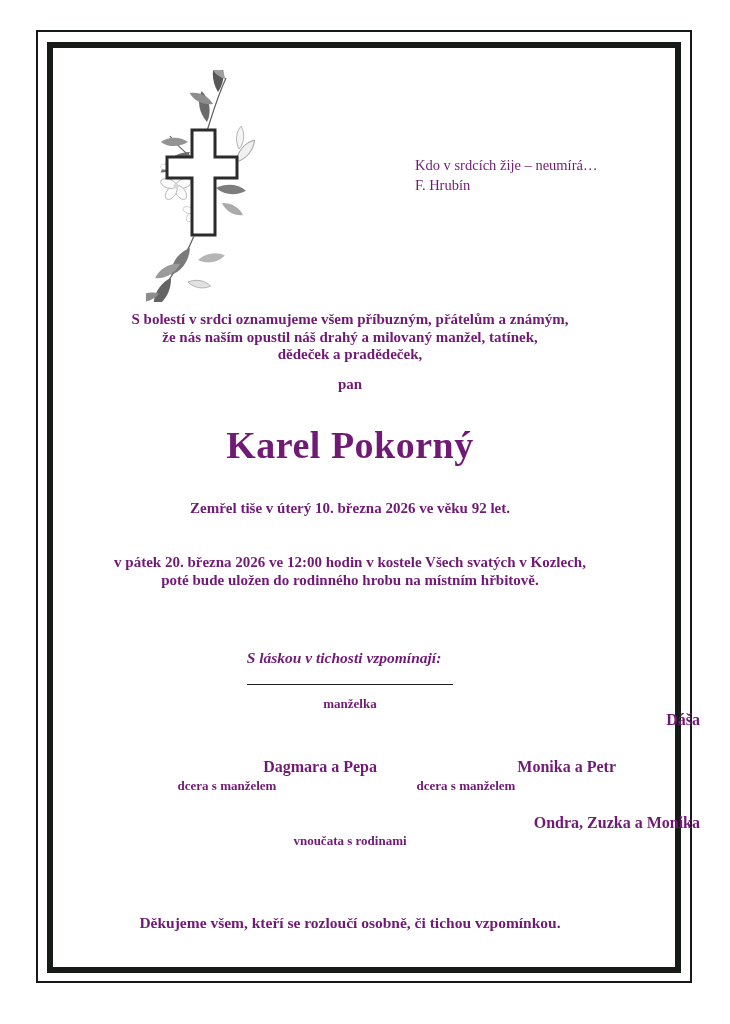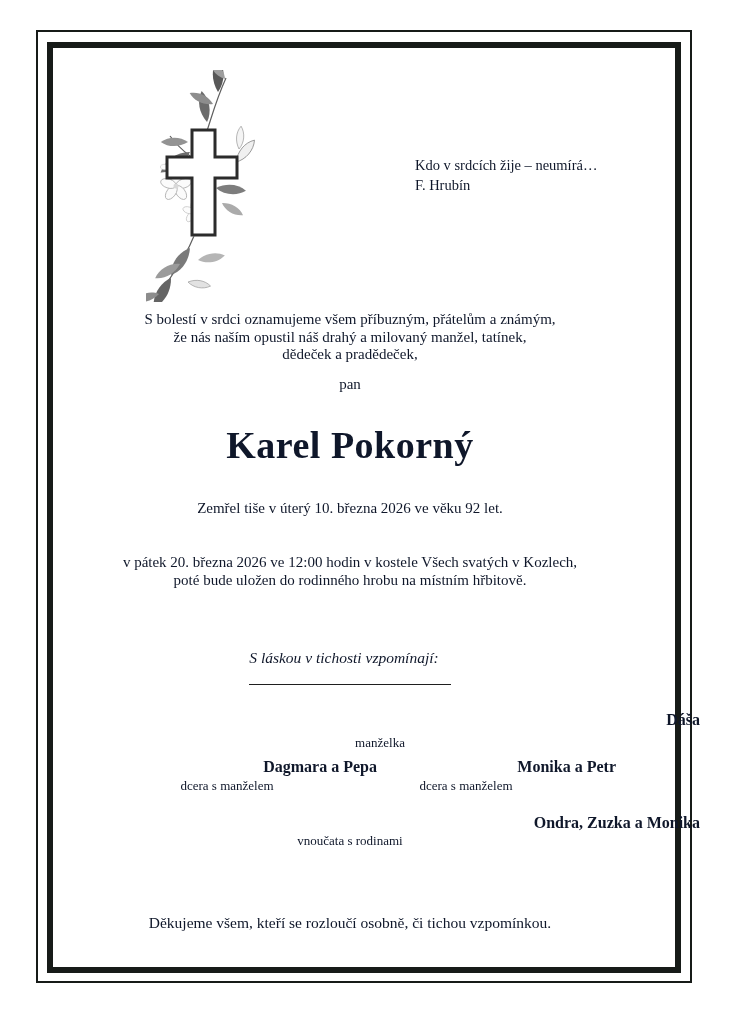--- a/index.html
+++ b/index.html
@@ -2,52 +2,52 @@
 <html><head>
 <meta charset="utf-8">
 <style>
   html,body{margin:0;padding:0;background:#e9e9e9;}
   .page{
     position:relative;
     width:730px;height:1024px;
     background:#ffffff;
     overflow:hidden;
     font-family:"Liberation Serif","DejaVu Serif",serif;
-    color:#0f172a;
+    color:#701a75;
   }
   
   .frame-outer{
     position:absolute;left:36px;top:30px;width:656px;height:953px;
     border:2px solid #171b18;box-sizing:border-box;
   }
   .frame-inner{
     position:absolute;left:9px;top:10px;right:9px;bottom:8px;
     border:6px solid #171b18;
   }
   
   .cross-art{position:absolute;left:146px;top:70px;width:112px;height:232px;}
   .stem{fill:none;stroke:#5f5f5f;stroke-width:1.2;}
   
-  .t{position:absolute;left:0;width:700px;text-align:center;}
+  .t{position:absolute;left:0;width:700px;text-align:center;font-weight:bold;}
   .quote{
     position:absolute;left:415px;top:155px;text-align:left;
     font-size:14.5px;line-height:20px;
   }
   .body-txt{font-size:15px;line-height:17.5px;}
   .announce{top:311px;}
   .salutation{top:376px;font-size:15px;}
   .deceased{top:423px;font-size:38px;font-weight:bold;letter-spacing:0.5px;}
   .died{top:500px;font-size:15px;}
   .funeral{top:554px;}
   .remember{top:649px;font-size:15.5px;font-style:italic;}
   .remember .ul{border-bottom:1px solid #1f1f1f;padding-right:12px;padding-bottom:18px;}
   .m-name{font-size:16px;font-weight:bold;text-align:right;}
   .m-rel{font-size:13px;}
   .m1n{top:711px;}
-  .m1r{top:735px;padding-left:30px;}
+  .m1r{top:696px;}
   .col-left{left:77px;width:300px;}
   .col-right{left:316px;width:300px;}
   .m2n{top:758px;}
   .m2r{top:778px;}
   .m4n{top:814px;}
   .m4r{top:833px;}
   .closing{top:914px;font-size:15.5px;}
 </style>
 </head>
 <body>

